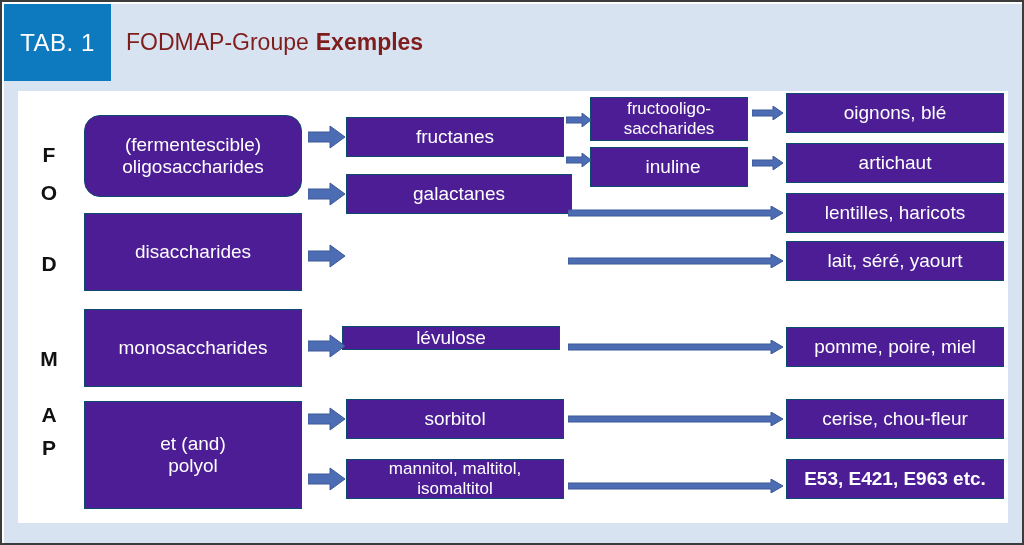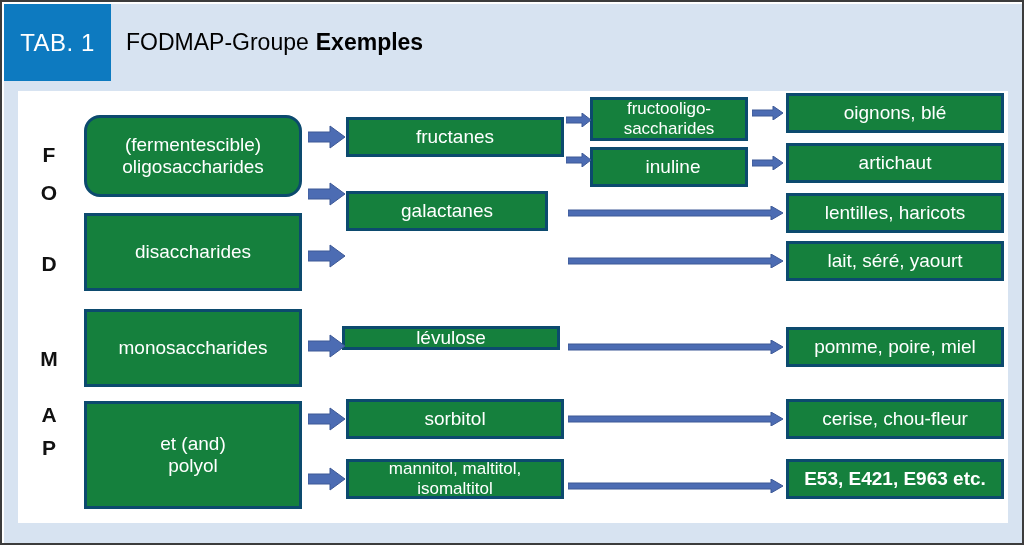--- a/index.html
+++ b/index.html
@@ -43,21 +43,21 @@
     align-items: center;
     justify-content: center;
   }
   #header-title {
     position: absolute;
     left: 122px;
     top: 0px;
     height: 77px;
     display: flex;
     align-items: center;
-    color: #000000;
+    color: #7f1d1d;
     font-size: 23px;
     white-space: nowrap;
   }
   #header-title .plain { font-weight: normal; }
   #header-title .bold { font-weight: bold; margin-left: 7px; }
 
   
   #frame {
     position: absolute;
     left: 2px;
@@ -71,22 +71,22 @@
     left: 14px;
     top: 10px;
     width: 990px;
     height: 432px;
     background: #ffffff;
   }
 
   
   .box {
     position: absolute;
-    background: #15803d;
-    border: 3px solid #0c4a6e;
+    background: #4c1d95;
+    border: 1px solid #0c4a6e;
     color: #ffffff;
     display: flex;
     align-items: center;
     justify-content: center;
     text-align: center;
     box-sizing: border-box;
     line-height: 1.18;
     font-size: 19px;
   }
   .box.small { font-size: 17px; }
@@ -134,21 +134,21 @@
       <div class="glyph" style="left:16px; top:345px;">P</div>
 
       <div class="box" style="left:66px; top:24px; width:218px; height:82px; white-space:pre-line;border-radius:16px;">(fermentescible)
 oligosaccharides</div>
       <div class="box" style="left:66px; top:122px; width:218px; height:78px;">disaccharides</div>
       <div class="box" style="left:66px; top:218px; width:218px; height:78px;">monosaccharides</div>
       <div class="box" style="left:66px; top:310px; width:218px; height:108px; white-space:pre-line;">et (and)
 polyol</div>
 
       <div class="box" style="left:328px; top:26px; width:218px; height:40px;">fructanes</div>
-      <div class="box" style="left:328px; top:83px; width:202px; height:40px;margin-top:17px;">galactanes</div>
+      <div class="box" style="left:328px; top:83px; width:226px; height:40px;">galactanes</div>
       <div class="box" style="left:324px; top:235px; width:218px; height:24px;">lévulose</div>
       <div class="box" style="left:328px; top:308px; width:218px; height:40px;">sorbitol</div>
       <div class="box small" style="left:328px; top:368px; width:218px; height:40px; white-space:pre-line;">mannitol, maltitol,
 isomaltitol</div>
 
       <div class="box small" style="left:572px; top:6px; width:158px; height:44px; white-space:pre-line;">fructooligo-
 saccharides</div>
       <div class="box" style="left:572px; top:56px; width:158px; height:40px;padding-left:8px;">inuline</div>
 
       <div class="box" style="left:768px; top:2px; width:218px; height:40px;">oignons, blé</div>

